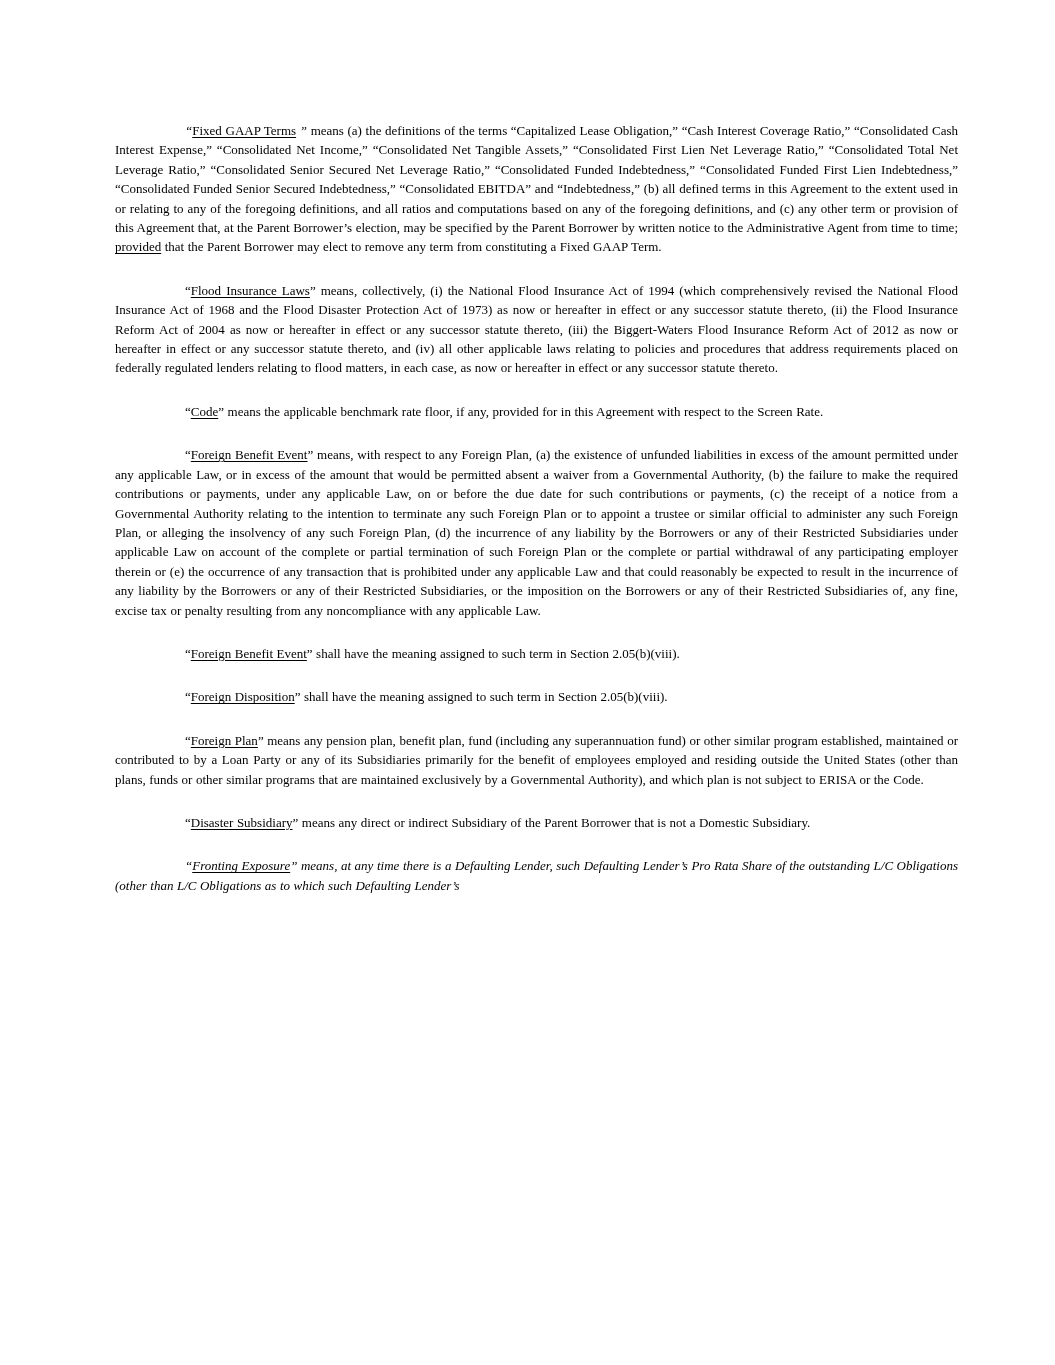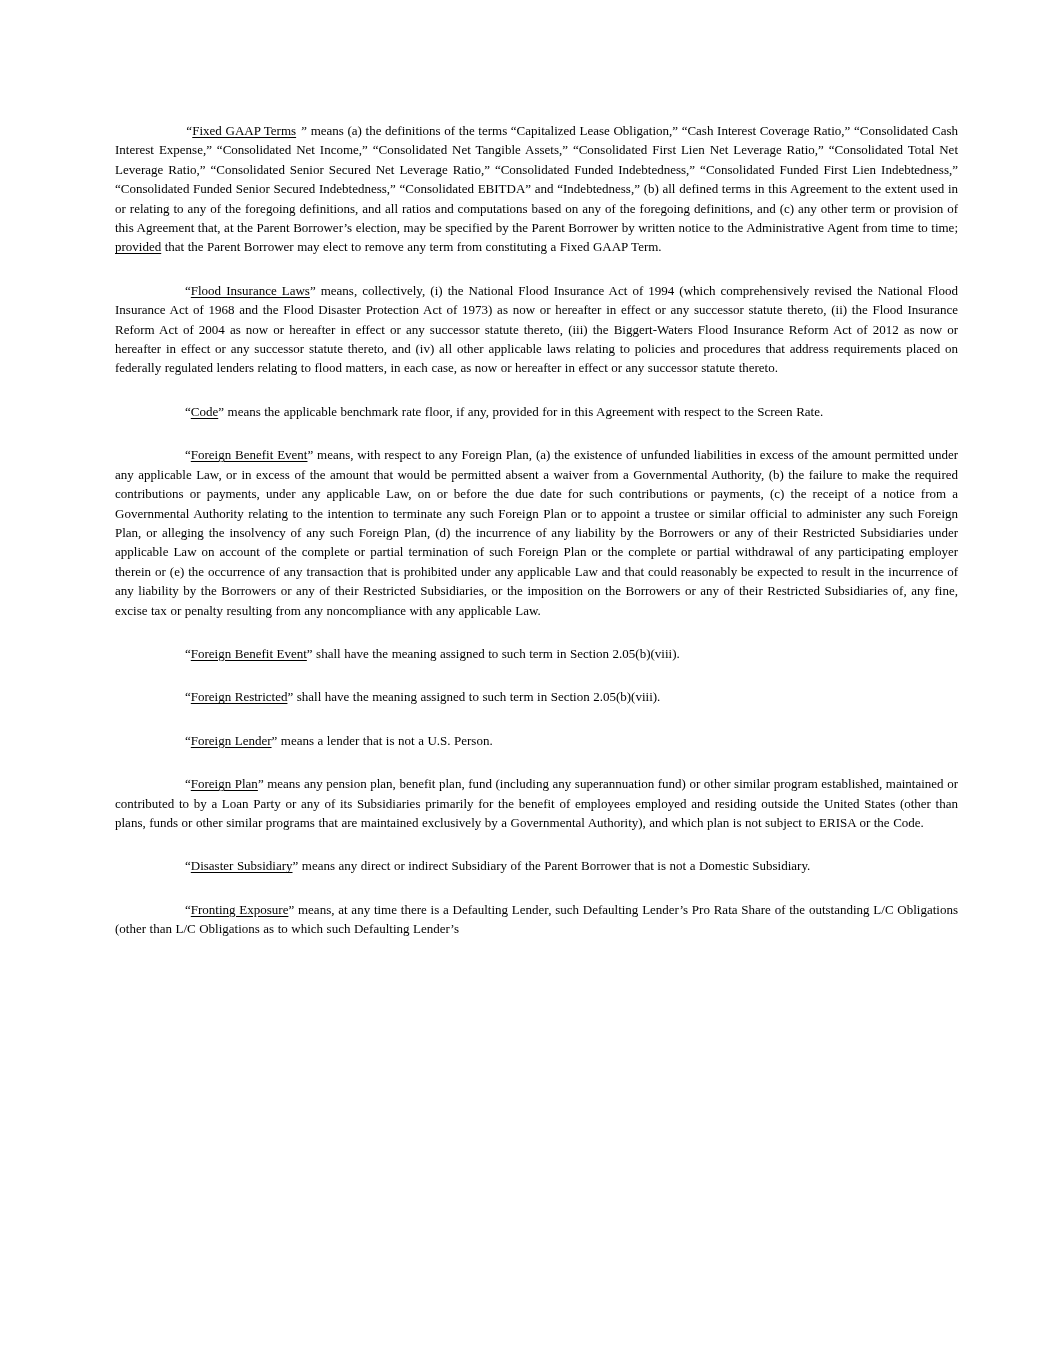--- a/index.html
+++ b/index.html
@@ -21,20 +21,21 @@
     line-height: 19.4px;
   }
   .doc-body p.para {
     margin: 0 0 24px 0;
     text-align: justify;
     text-indent: 70px;
     word-spacing: 0.02em;
   }
   .doc-body p.para:last-child {
     margin-bottom: 0;
+    font-style: italic;
   }
   .seg-normal { }
   .seg-term {
     text-decoration: underline;
     text-underline-offset: 2px;
   }
   .seg-underline {
     text-decoration: underline;
     text-underline-offset: 2px;
   }
@@ -45,19 +46,18 @@
 </head>
 <body>
 
 <div class="page">
   <div class="doc-body">
       <p class="para"><span class="seg-italic">“</span><span class="seg-term">Fixed GAAP Terms</span><span class="seg-italic"> ”</span><span class="seg-normal"> means (a) the definitions of the terms “Capitalized Lease Obligation,” “Cash Interest Coverage Ratio,” “Consolidated Cash Interest Expense,” “Consolidated Net Income,” “Consolidated Net Tangible Assets,” “Consolidated First Lien Net Leverage Ratio,” “Consolidated Total Net Leverage Ratio,” “Consolidated Senior Secured Net Leverage Ratio,” “Consolidated Funded Indebtedness,” “Consolidated Funded First Lien Indebtedness,” “Consolidated Funded Senior Secured Indebtedness,” “Consolidated EBITDA” and “Indebtedness,” (b) all defined terms in this Agreement to the extent used in or relating to any of the foregoing definitions, and all ratios and computations based on any of the foregoing definitions, and (c) any other term or provision of this Agreement that, at the Parent Borrower’s election, may be specified by the Parent Borrower by written notice to the Administrative Agent from time to time; </span><span class="seg-underline">provided</span><span class="seg-normal"> that the Parent Borrower may elect to remove any term from constituting a Fixed GAAP Term.</span></p>
       <p class="para"><span class="seg-normal">“</span><span class="seg-term">Flood Insurance Laws</span><span class="seg-normal">” means, collectively, (i) the National Flood Insurance Act of 1994 (which comprehensively revised the National Flood Insurance Act of 1968 and the Flood Disaster Protection Act of 1973) as now or hereafter in effect or any successor statute thereto, (ii) the Flood Insurance Reform Act of 2004 as now or hereafter in effect or any successor statute thereto, (iii) the Biggert-Waters Flood Insurance Reform Act of 2012 as now or hereafter in effect or any successor statute thereto, and (iv) all other applicable laws relating to policies and procedures that address requirements placed on federally regulated lenders relating to flood matters, in each case, as now or hereafter in effect or any successor statute thereto.</span></p>
       <p class="para"><span class="seg-normal">“</span><span class="seg-term">Code</span><span class="seg-normal">” means the applicable benchmark rate floor, if any, provided for in this Agreement with respect to the Screen Rate.</span></p>
       <p class="para"><span class="seg-normal">“</span><span class="seg-term">Foreign Benefit Event</span><span class="seg-normal">” means, with respect to any Foreign Plan, (a) the existence of unfunded liabilities in excess of the amount permitted under any applicable Law, or in excess of the amount that would be permitted absent a waiver from a Governmental Authority, (b) the failure to make the required contributions or payments, under any applicable Law, on or before the due date for such contributions or payments, (c) the receipt of a notice from a Governmental Authority relating to the intention to terminate any such Foreign Plan or to appoint a trustee or similar official to administer any such Foreign Plan, or alleging the insolvency of any such Foreign Plan, (d) the incurrence of any liability by the Borrowers or any of their Restricted Subsidiaries under applicable Law on account of the complete or partial termination of such Foreign Plan or the complete or partial withdrawal of any participating employer therein or (e) the occurrence of any transaction that is prohibited under any applicable Law and that could reasonably be expected to result in the incurrence of any liability by the Borrowers or any of their Restricted Subsidiaries, or the imposition on the Borrowers or any of their Restricted Subsidiaries of, any fine, excise tax or penalty resulting from any noncompliance with any applicable Law.</span></p>
       <p class="para"><span class="seg-normal">“</span><span class="seg-term">Foreign Benefit Event</span><span class="seg-normal">” shall have the meaning assigned to such term in Section 2.05(b)(viii).</span></p>
-      <p class="para"><span class="seg-normal">“</span><span class="seg-term">Foreign Restricted</span><span class="seg-normal">” shall have the meaning assigned to such term in Section 2.05(b)(viii).</span></p>
-      <p class="para"><span class="seg-normal">“</span><span class="seg-term">Foreign Lender</span><span class="seg-normal">” means a lender that is not a U.S. Person.</span></p>
+      <p class="para"><span class="seg-normal">“</span><span class="seg-term">Foreign Disposition</span><span class="seg-normal">” shall have the meaning assigned to such term in Section 2.05(b)(viii).</span></p>
       <p class="para"><span class="seg-normal">“</span><span class="seg-term">Foreign Plan</span><span class="seg-normal">” means any pension plan, benefit plan, fund (including any superannuation fund) or other similar program established, maintained or contributed to by a Loan Party or any of its Subsidiaries primarily for the benefit of employees employed and residing outside the United States (other than plans, funds or other similar programs that are maintained exclusively by a Governmental Authority), and which plan is not subject to ERISA or the Code.</span></p>
       <p class="para"><span class="seg-normal">“</span><span class="seg-term">Disaster Subsidiary</span><span class="seg-normal">” means any direct or indirect Subsidiary of the Parent Borrower that is not a Domestic Subsidiary.</span></p>
       <p class="para"><span class="seg-normal">“</span><span class="seg-term">Fronting Exposure</span><span class="seg-normal">” means, at any time there is a Defaulting Lender, such Defaulting Lender’s Pro Rata Share of the outstanding L/C Obligations (other than L/C Obligations as to which such Defaulting Lender’s</span></p>
     </div>
 </div>
 
 </body></html>

